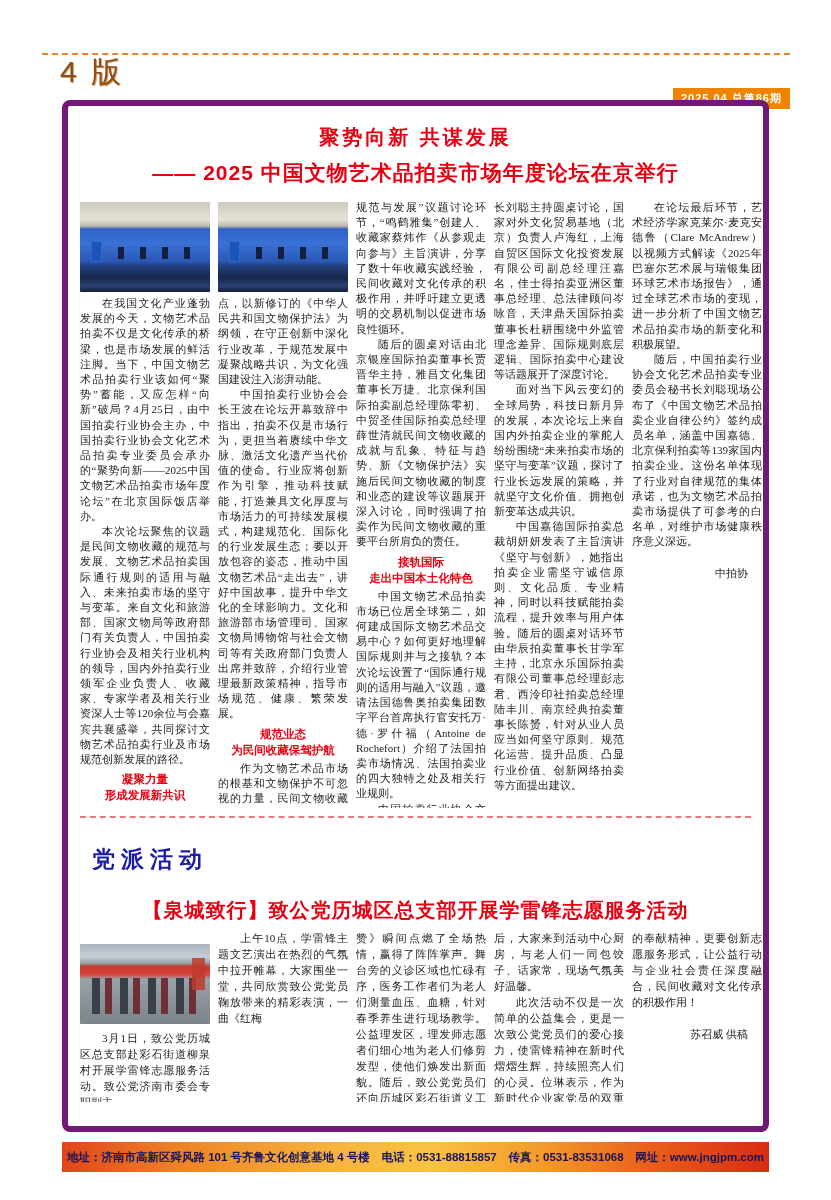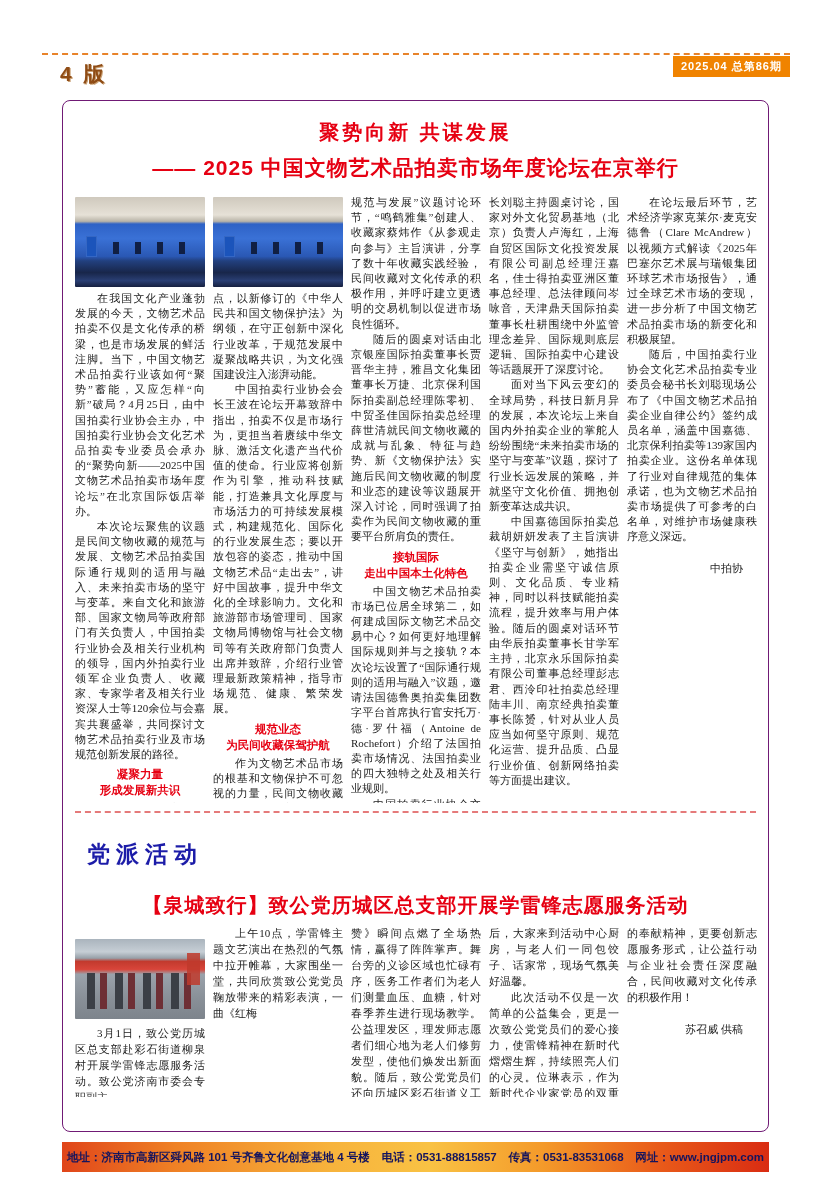--- a/index.html
+++ b/index.html
@@ -17,34 +17,34 @@
   html,body{background:#ffffff;}
   .page{
     position:relative;width:831px;height:1200px;background:#ffffff;overflow:hidden;
     font-family:"Liberation Serif","DejaVu Serif",serif;color:var(--body-ink);
   }
   .top-dashes{
     position:absolute;left:42px;top:53px;width:748px;height:0;
     border-top:2px dashed var(--dash-orange);
   }
   .edition{
-    position:absolute;left:60px;top:60px;
-    font-family:"Liberation Sans","DejaVu Sans",sans-serif;
-    font-weight:700;font-size:21px;letter-spacing:3px;color:var(--edition-brown);
+    position:absolute;left:60px;top:52px;
+    font-family:"Liberation Sans","DejaVu Sans",sans-serif;
+    font-weight:400;font-size:30px;letter-spacing:3px;color:var(--edition-brown);
     text-shadow:1px 1px 0 #caa276;
   }
   .issue-badge{
-    position:absolute;right:41px;top:56px;
+    position:absolute;right:41px;top:88px;
     background:var(--badge-orange);color:#ffffff;
     font-family:"Liberation Sans","DejaVu Sans",sans-serif;
     font-size:11px;font-weight:bold;padding:3px 8px;letter-spacing:1px;
   }
   .content-box{
     position:absolute;left:62px;top:100px;width:707px;height:1032px;
-    border:1px solid #701a75;border-radius:8px;background:#ffffff;
+    border:6px solid #701a75;border-radius:8px;background:#ffffff;
   }
   .headline1{
     margin-top:18px;text-align:center;
     font-family:"Liberation Sans","DejaVu Sans",sans-serif;
     font-weight:900;font-size:20px;letter-spacing:3px;color:var(--headline-red);
   }
   .headline2{
     margin-top:8px;text-align:center;
     font-family:"Liberation Sans","DejaVu Sans",sans-serif;
     font-weight:900;font-size:21px;letter-spacing:1px;color:var(--headline-red);

